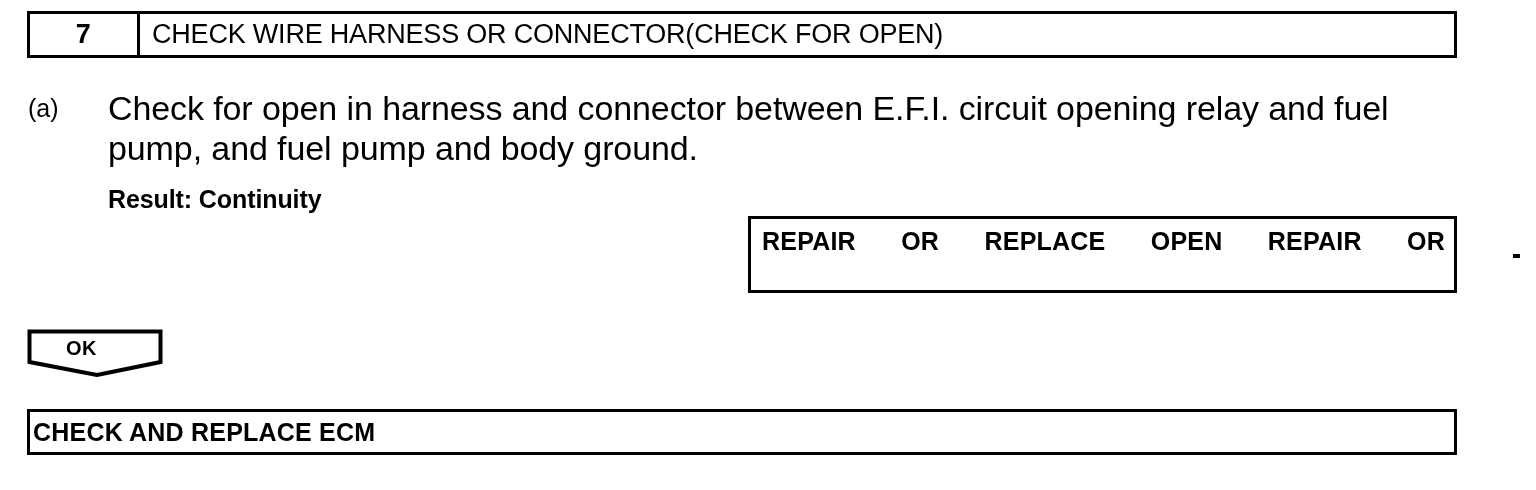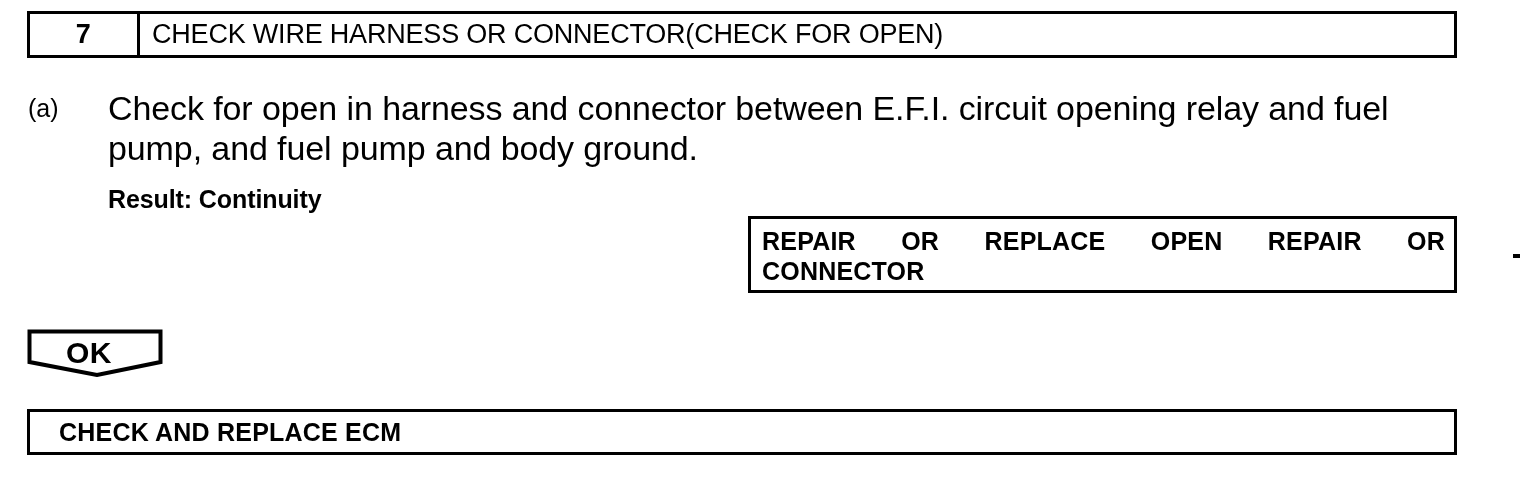--- a/index.html
+++ b/index.html
@@ -151,39 +151,39 @@
     width: 136px;
     height: 48px;
   }
   .ok-arrow-wrap svg {
     display: block;
   }
   .ok-arrow-label {
     position: absolute;
     left: 39px;
     top: 9px;
-    font-size: 30px;
+    font-size: 20px;
     font-weight: bold;
     line-height: 1;
     letter-spacing: 0.5px;
   }
 
   
   .outcome-box {
     position: absolute;
     left: 27px;
     top: 409px;
     width: 1430px;
     height: 46px;
     border: 3px solid #000;
     box-sizing: border-box;
     background: #fff;
     display: flex;
     align-items: center;
-    padding-left: 29px;
+    padding-left: 3px;
   }
   .outcome-text {
     font-size: 25px;
     font-weight: bold;
     line-height: 1;
     letter-spacing: 0.2px;
   }
 
   
   .scan-mark {
@@ -221,21 +221,20 @@
 
   <div class="ng-target-box">
     <div class="ng-target-line justify">
       <span>REPAIR</span>
       <span>OR</span>
       <span>REPLACE</span>
       <span>OPEN</span>
       <span>REPAIR</span>
       <span>OR</span>
     </div>
-    <div class="ng-target-line">CONNECTOR</div>
   </div>
 </div>
 
 <div class="ok-arrow-wrap">
   <svg width="136" height="48" viewBox="0 0 136 48" xmlns="http://www.w3.org/2000/svg">
     <polygon points="2.5,2.5 133.5,2.5 133.5,33 70,46 2.5,33" fill="#ffffff" stroke="#000000" stroke-width="4" stroke-linejoin="miter"></polygon>
   </svg>
   <span class="ok-arrow-label">OK</span>
 </div>
 

